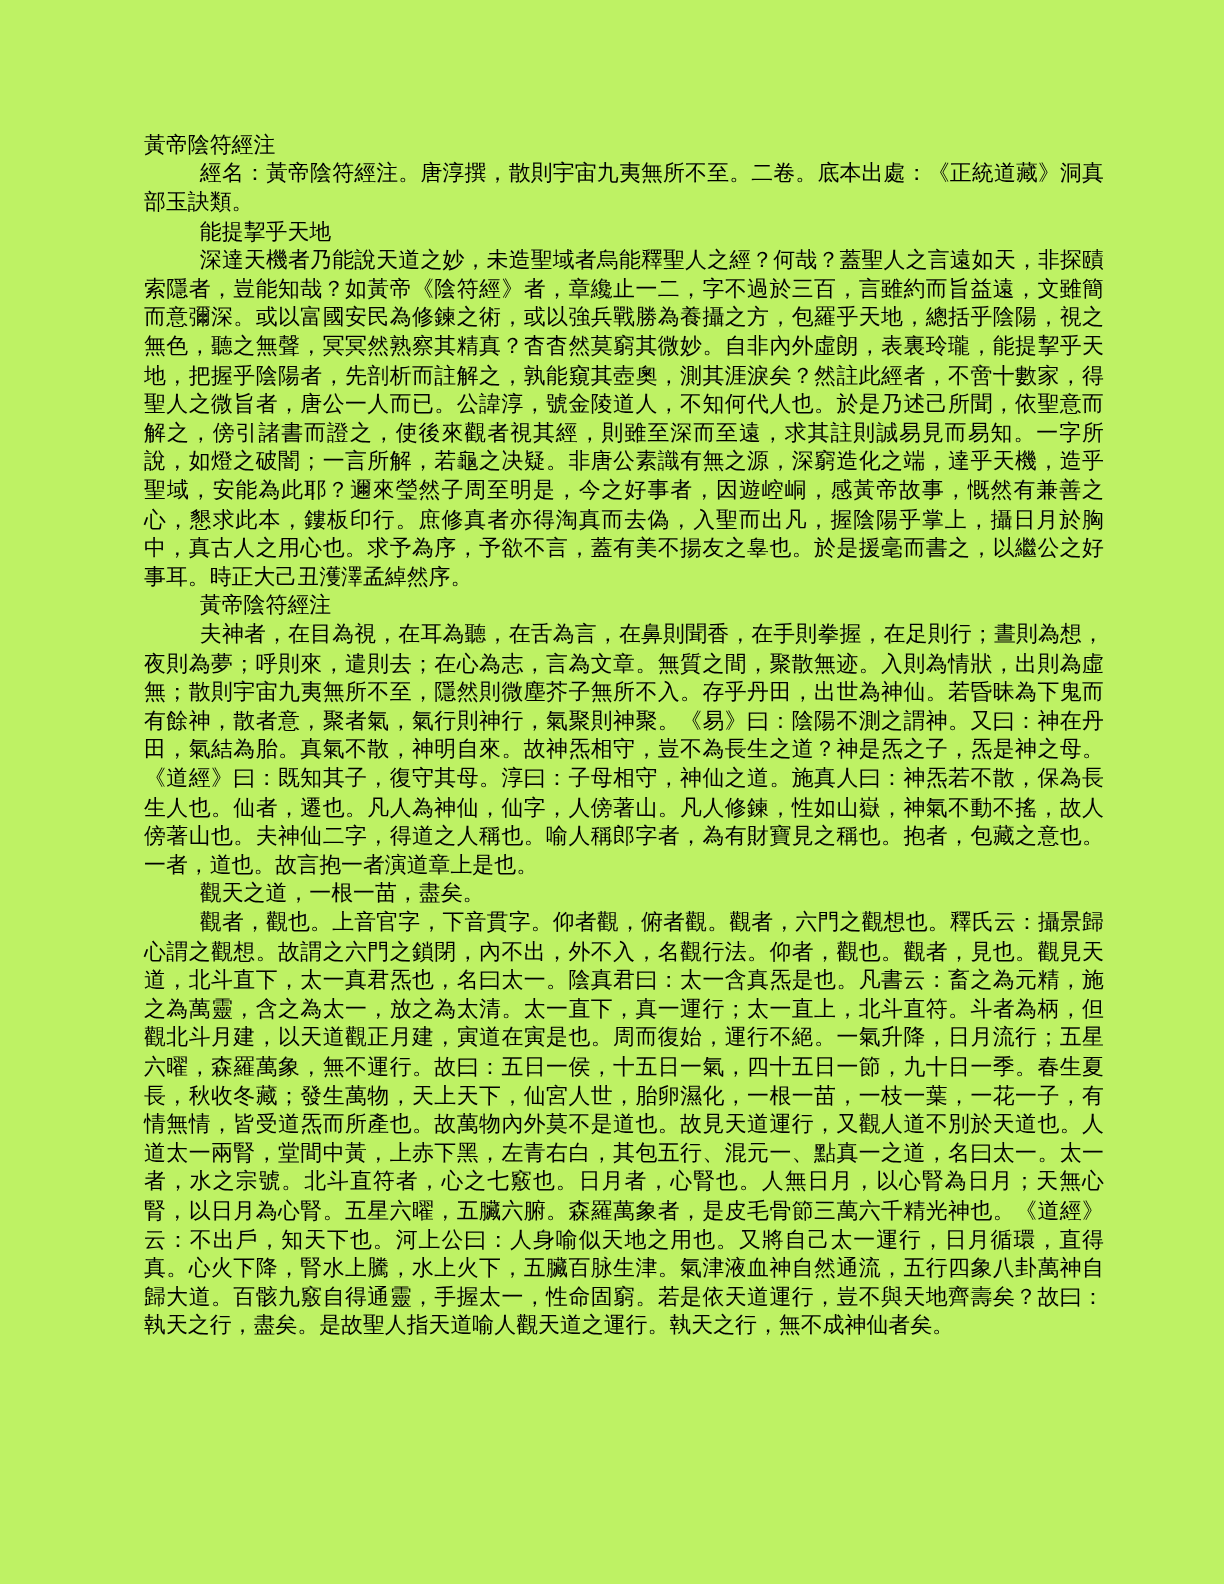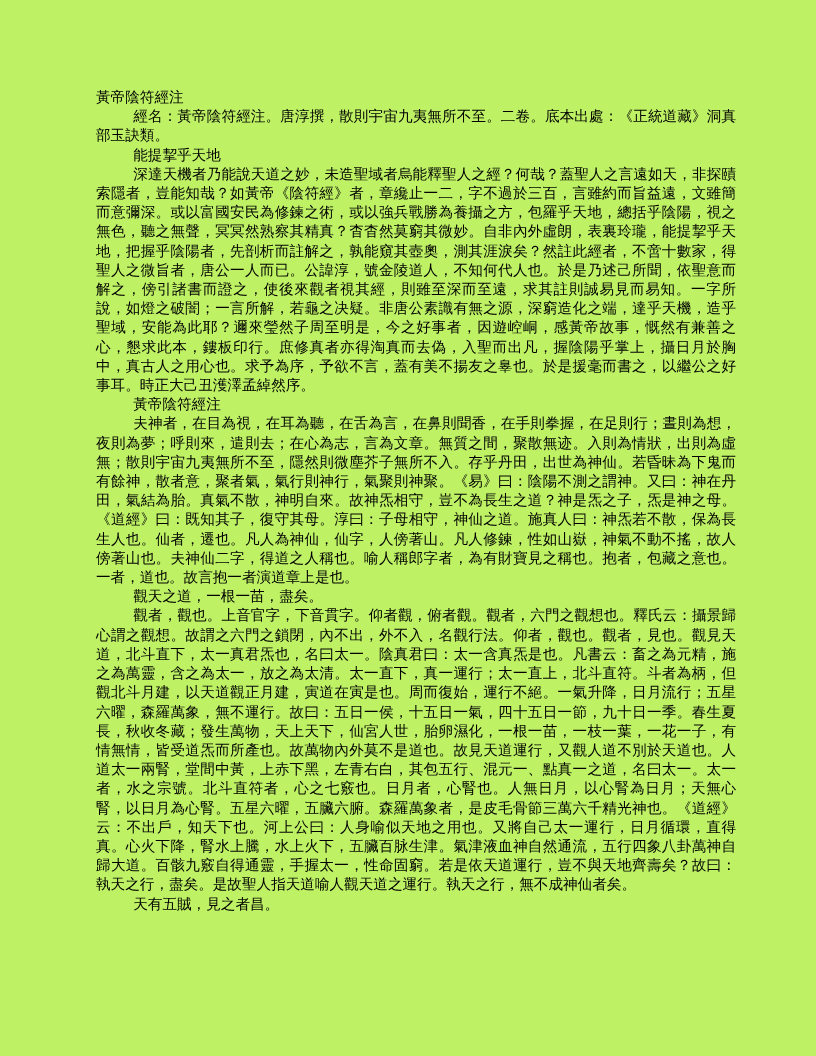--- a/index.html
+++ b/index.html
@@ -43,15 +43,14 @@
 <div class="page">
   <div class="textblock">
     <p>黃帝陰符經注</p>
     <p class="indent">經名：黃帝陰符經注。唐淳撰，散則宇宙九夷無所不至。二卷。底本出處：《正統道藏》洞真部玉訣類。</p>
     <p class="indent">能提挈乎天地</p>
     <p class="indent">深達天機者乃能說天道之妙，未造聖域者烏能釋聖人之經？何哉？蓋聖人之言遠如天，非探賾索隱者，豈能知哉？如黃帝《陰符經》者，章纔止一二，字不過於三百，言雖約而旨益遠，文雖簡而意彌深。或以富國安民為修鍊之術，或以強兵戰勝為養攝之方，包羅乎天地，總括乎陰陽，視之無色，聽之無聲，冥冥然熟察其精真？杳杳然莫窮其微妙。自非內外虛朗，表裏玲瓏，能提挈乎天地，把握乎陰陽者，先剖析而註解之，孰能窺其壺奧，測其涯淚矣？然註此經者，不啻十數家，得聖人之微旨者，唐公一人而已。公諱淳，號金陵道人，不知何代人也。於是乃述己所聞，依聖意而解之，傍引諸書而證之，使後來觀者視其經，則雖至深而至遠，求其註則誠易見而易知。一字所說，如燈之破闇；一言所解，若龜之决疑。非唐公素識有無之源，深窮造化之端，達乎天機，造乎聖域，安能為此耶？邇來瑩然子周至明是，今之好事者，因遊崆峒，感黃帝故事，慨然有兼善之心，懇求此本，鏤板印行。庶修真者亦得淘真而去偽，入聖而出凡，握陰陽乎掌上，攝日月於胸中，真古人之用心也。求予為序，予欲不言，蓋有美不揚友之辠也。於是援毫而書之，以繼公之好事耳。時正大己丑濩澤孟綽然序。</p>
     <p class="indent">黃帝陰符經注</p>
     <p class="indent">夫神者，在目為視，在耳為聽，在舌為言，在鼻則聞香，在手則拳握，在足則行；晝則為想，夜則為夢；呼則來，遣則去；在心為志，言為文章。無質之間，聚散無迹。入則為情狀，出則為虛無；散則宇宙九夷無所不至，隱然則微塵芥子無所不入。存乎丹田，出世為神仙。若昏昧為下鬼而有餘神，散者意，聚者氣，氣行則神行，氣聚則神聚。《易》曰：陰陽不測之謂神。又曰：神在丹田，氣結為胎。真氣不散，神明自來。故神炁相守，豈不為長生之道？神是炁之子，炁是神之母。《道經》曰：既知其子，復守其母。淳曰：子母相守，神仙之道。施真人曰：神炁若不散，保為長生人也。仙者，遷也。凡人為神仙，仙字，人傍著山。凡人修鍊，性如山嶽，神氣不動不搖，故人傍著山也。夫神仙二字，得道之人稱也。喻人稱郎字者，為有財寶見之稱也。抱者，包藏之意也。一者，道也。故言抱一者演道章上是也。</p>
     <p class="indent">觀天之道，一根一苗，盡矣。</p>
     <p class="indent">觀者，觀也。上音官字，下音貫字。仰者觀，俯者觀。觀者，六門之觀想也。釋氏云：攝景歸心謂之觀想。故謂之六門之鎖閉，內不出，外不入，名觀行法。仰者，觀也。觀者，見也。觀見天道，北斗直下，太一真君炁也，名曰太一。陰真君曰：太一含真炁是也。凡書云：畜之為元精，施之為萬靈，含之為太一，放之為太清。太一直下，真一運行；太一直上，北斗直符。斗者為柄，但觀北斗月建，以天道觀正月建，寅道在寅是也。周而復始，運行不絕。一氣升降，日月流行；五星六曜，森羅萬象，無不運行。故曰：五日一侯，十五日一氣，四十五日一節，九十日一季。春生夏長，秋收冬藏；發生萬物，天上天下，仙宮人世，胎卵濕化，一根一苗，一枝一葉，一花一子，有情無情，皆受道炁而所產也。故萬物內外莫不是道也。故見天道運行，又觀人道不別於天道也。人道太一兩腎，堂間中黃，上赤下黑，左青右白，其包五行、混元一、點真一之道，名曰太一。太一者，水之宗號。北斗直符者，心之七竅也。日月者，心腎也。人無日月，以心腎為日月；天無心腎，以日月為心腎。五星六曜，五臟六腑。森羅萬象者，是皮毛骨節三萬六千精光神也。《道經》云：不出戶，知天下也。河上公曰：人身喻似天地之用也。又將自己太一運行，日月循環，直得真。心火下降，腎水上騰，水上火下，五臟百脉生津。氣津液血神自然通流，五行四象八卦萬神自歸大道。百骸九竅自得通靈，手握太一，性命固窮。若是依天道運行，豈不與天地齊壽矣？故曰：執天之行，盡矣。是故聖人指天道喻人觀天道之運行。執天之行，無不成神仙者矣。</p>
-    <p class="indent">天有五賊，見之者昌。</p>
   </div>
 </div>
 
 </body></html>

